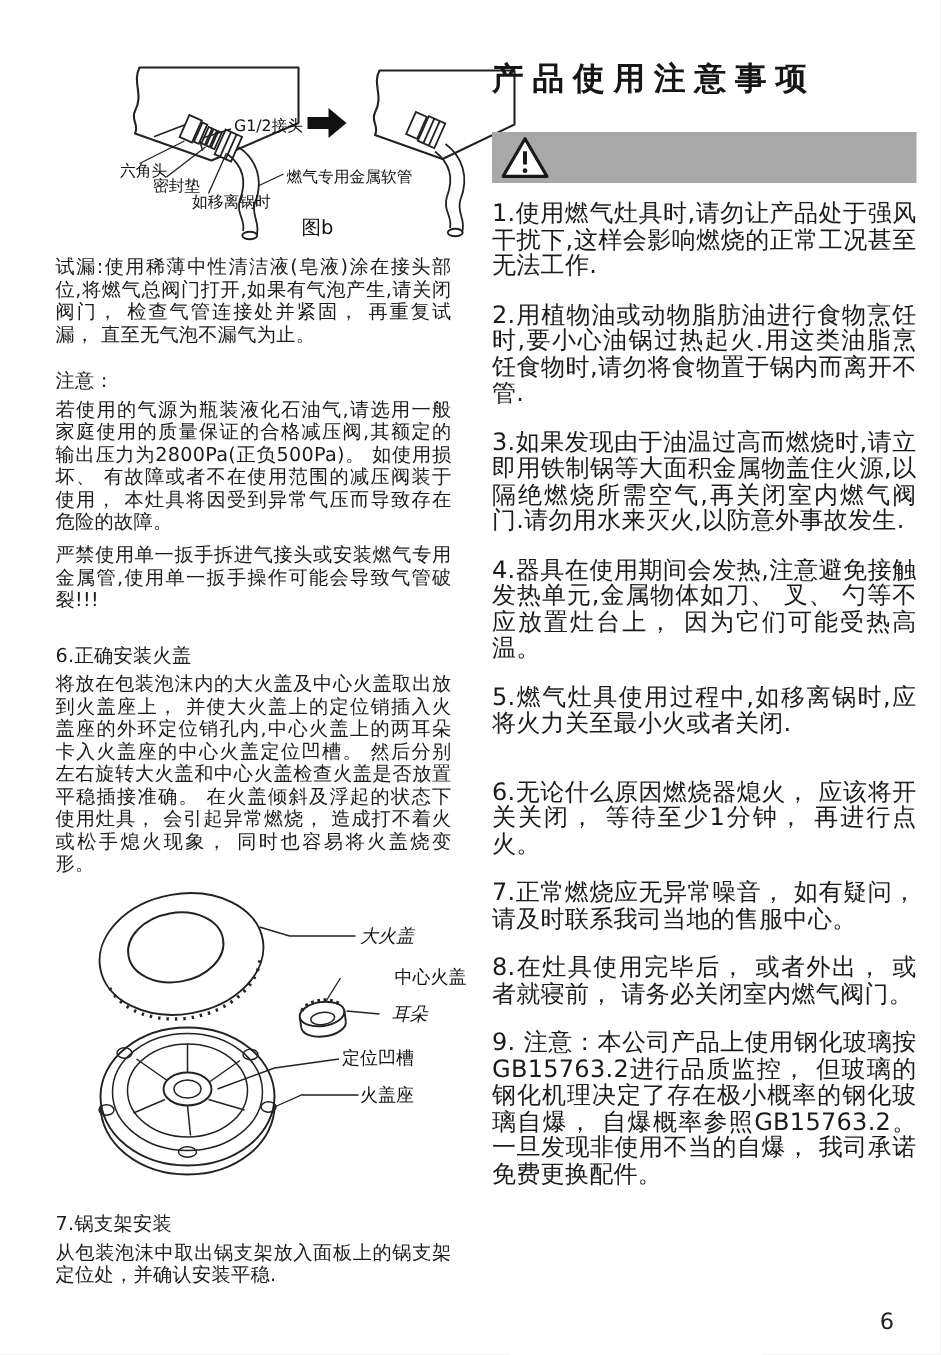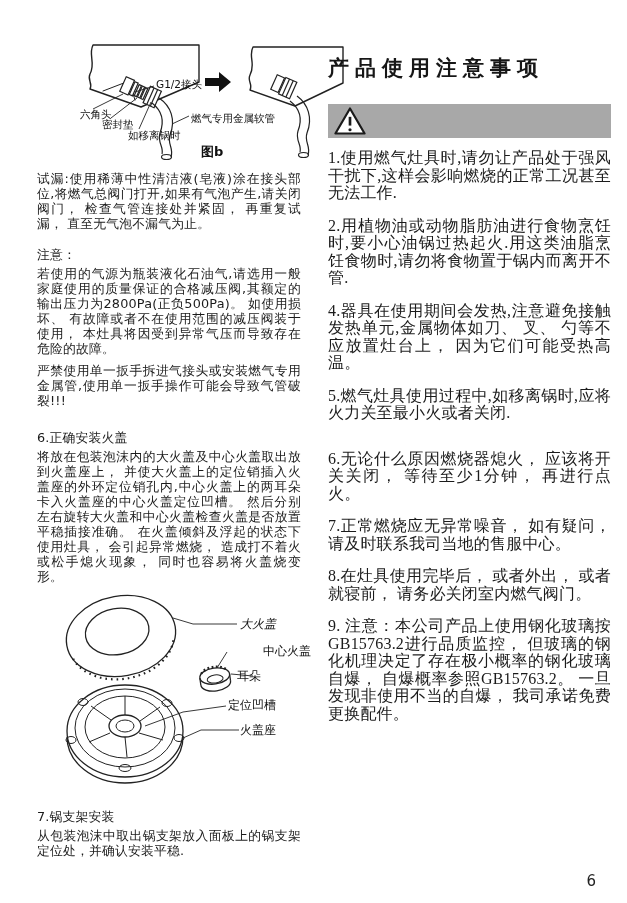--- a/index.html
+++ b/index.html
@@ -1,31 +1,31 @@
 <!DOCTYPE html>
 <html><head>
 <meta charset="utf-8">
 <style>
   html,body{margin:0;padding:0;background:#e9e9e9;}
   .page{position:relative;width:627px;height:903px;background:#ffffff;margin:0 auto;
         font-family:"DejaVu Sans","Liberation Sans",sans-serif;color:#1b1b1b;overflow:hidden;}
   
   .col-left{position:absolute;left:33px;top:40px;width:272px;}
-  .col-right{position:absolute;left:328px;top:54px;width:283px;font-family:Liberation Serif, serif;}
+  .col-right{position:absolute;left:328px;top:38px;width:283px;}
   
   .bodytext{font-size:12.8px;line-height:15px;margin:4px;text-align:justify;letter-spacing:.2px;}
   .rtext{font-size:16px;line-height:17.5px;margin:0 0 15px 0;text-align:justify;letter-spacing:.2px;}
   .rtext.gap-lg{margin-bottom:28px;}
   .rtext:last-child{margin-bottom:0;}
   
   .fig{position:relative;}
   .fig svg{display:block;}
   .fig-label{position:absolute;font-size:10.5px;line-height:12px;white-space:nowrap;color:#111;}
   .fig-label.lg{font-size:12px;}
-  .fig-caption{position:absolute;font-size:13px;font-weight:bold;color:#111;}
+  .fig-caption{position:absolute;font-size:13px;font-weight:normal;color:#111;}
   
   .page-title{font-size:21px;font-weight:600;letter-spacing:6px;margin:0;line-height:28px;color:#161616;}
   .warn-band{margin-top:22px;height:34px;display:flex;align-items:center;padding-left:5px;box-sizing:border-box;}
   .items{margin-top:11px;}
   .mt3{margin-top:3px;} .mt7{margin-top:7px;} .mt22{margin-top:22px;} .mt6{margin-top:6px;} .mt4{margin-top:4px;}
   .page-number{position:absolute;right:31px;bottom:13px;font-size:15px;color:#222;}
 </style>
 </head>
 <body>
 
@@ -128,21 +128,21 @@
         <g stroke="#222" stroke-width="0.9" fill="none">
           <path d="M204,34 L160,34 L140,28"></path>
           <line x1="194" y1="62" x2="184" y2="78"></line>
           <line x1="220" y1="86" x2="198" y2="84"></line>
           <path d="M193,116 L150,122 L112,136"></path>
           <path d="M206,140 L168,140 L150,148"></path>
         </g>
       </svg>
       <span class="fig-label lg" style="left:207px;top:28px;font-style:italic;">大火盖</span>
       <span class="fig-label lg" style="left:194px;top:55px;padding-left:36px;">中心火盖</span>
-      <span class="fig-label lg" style="left:204px;top:80px;">耳朵</span>
+      <span class="fig-label lg" style="left:228px;top:80px;font-style:italic;">耳朵</span>
       <span class="fig-label lg" style="left:195px;top:109px;">定位凹槽</span>
       <span class="fig-label lg" style="left:207px;top:134px;">火盖座</span>
     </div>
 
     <p class="bodytext mt4">7.锅支架安装</p>
     <p class="bodytext">从包装泡沫中取出锅支架放入面板上的锅支架定位处，并确认安装平稳.</p>
   </div>
 
   <div class="col-right">
     <h1 class="page-title">产品使用注意事项</h1>
@@ -151,20 +151,21 @@
       <svg width="34" height="30" viewBox="0 0 40 36">
         <path d="M20,3 L37.5,33 L2.5,33 Z" fill="#ffffff" stroke="#1a1a1a" stroke-width="2.6" stroke-linejoin="round"></path>
         <line x1="20" y1="13" x2="20" y2="23.5" stroke="#1a1a1a" stroke-width="3.2"></line>
         <circle cx="20" cy="28.5" r="1.9" fill="#1a1a1a"></circle>
       </svg>
     </div>
 
     <div class="items">
       <p class="rtext">1.使用燃气灶具时,请勿让产品处于强风干扰下,这样会影响燃烧的正常工况甚至无法工作.</p>
       <p class="rtext">2.用植物油或动物脂肪油进行食物烹饪时,要小心油锅过热起火.用这类油脂烹饪食物时,请勿将食物置于锅内而离开不管.</p>
+      <p class="rtext">3.如果发现由于油温过高而燃烧时,请立即用铁制锅等大面积金属物盖住火源,以隔绝燃烧所需空气,再关闭室内燃气阀门.请勿用水来灭火,以防意外事故发生.</p>
       <p class="rtext">4.器具在使用期间会发热,注意避免接触发热单元,金属物体如刀、 叉、 勺等不应放置灶台上， 因为它们可能受热高温。</p>
       <p class="rtext gap-lg">5.燃气灶具使用过程中,如移离锅时,应将火力关至最小火或者关闭.</p>
       <p class="rtext">6.无论什么原因燃烧器熄火， 应该将开关关闭， 等待至少1分钟， 再进行点火。</p>
       <p class="rtext">7.正常燃烧应无异常噪音， 如有疑问， 请及时联系我司当地的售服中心。</p>
       <p class="rtext">8.在灶具使用完毕后， 或者外出， 或者就寝前， 请务必关闭室内燃气阀门。</p>
       <p class="rtext">9. 注意：本公司产品上使用钢化玻璃按GB15763.2进行品质监控， 但玻璃的钢化机理决定了存在极小概率的钢化玻璃自爆， 自爆概率参照GB15763.2。 一旦发现非使用不当的自爆， 我司承诺免费更换配件。</p>
     </div>
   </div>
 
   <div class="page-number">6</div>

